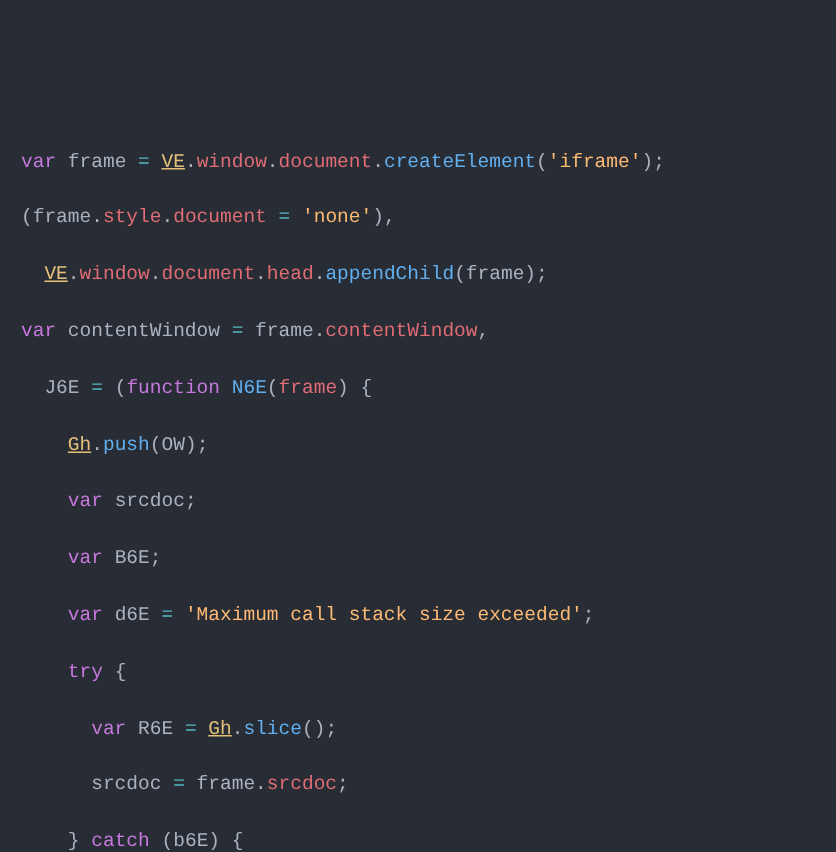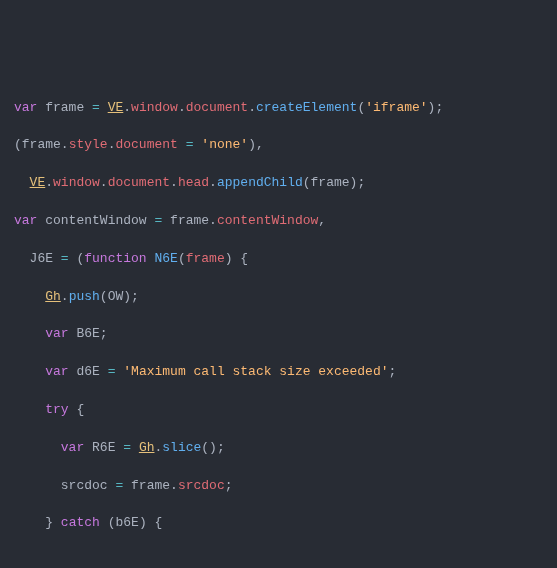--- a/index.html
+++ b/index.html
@@ -32,20 +32,21 @@
 
 
 
 <div>
 <div class="line"><span class="kw">var</span> <span class="ident">frame</span> <span class="op">=</span> <span class="obj">VE</span><span class="punc">.</span><span class="prop">window</span><span class="punc">.</span><span class="prop">document</span><span class="punc">.</span><span class="fn">createElement</span><span class="paren">(</span><span class="str">'iframe'</span><span class="paren">)</span><span class="punc">;</span></div>
 <div class="line"><span class="paren">(</span><span class="ident">frame</span><span class="punc">.</span><span class="prop">style</span><span class="punc">.</span><span class="prop">document</span> <span class="op">=</span> <span class="str">'none'</span><span class="paren">)</span><span class="punc">,</span></div>
 <div class="line">  <span class="obj">VE</span><span class="punc">.</span><span class="prop">window</span><span class="punc">.</span><span class="prop">document</span><span class="punc">.</span><span class="prop">head</span><span class="punc">.</span><span class="fn">appendChild</span><span class="paren">(</span><span class="ident">frame</span><span class="paren">)</span><span class="punc">;</span></div>
 <div class="line"><span class="kw">var</span> <span class="ident">contentWindow</span> <span class="op">=</span> <span class="ident">frame</span><span class="punc">.</span><span class="prop">contentWindow</span><span class="punc">,</span></div>
 <div class="line">  <span class="ident">J6E</span> <span class="op">=</span> <span class="paren">(</span><span class="kw">function</span> <span class="fn">N6E</span><span class="paren">(</span><span class="var">frame</span><span class="paren">)</span> <span class="punc">{</span></div>
 <div class="line">    <span class="obj">Gh</span><span class="punc">.</span><span class="fn">push</span><span class="paren">(</span><span class="ident">OW</span><span class="paren">)</span><span class="punc">;</span></div>
+<div class="line">    <span class="kw">var</span> <span class="ident">srcdoc</span><span class="punc">;</span></div>
 <div class="line">    <span class="kw">var</span> <span class="ident">B6E</span><span class="punc">;</span></div>
 <div class="line">    <span class="kw">var</span> <span class="ident">d6E</span> <span class="op">=</span> <span class="str">'Maximum call stack size exceeded'</span><span class="punc">;</span></div>
 <div class="line">    <span class="kw">try</span> <span class="punc">{</span></div>
 <div class="line">      <span class="kw">var</span> <span class="ident">R6E</span> <span class="op">=</span> <span class="obj">Gh</span><span class="punc">.</span><span class="fn">slice</span><span class="paren">()</span><span class="punc">;</span></div>
 <div class="line">      <span class="ident">srcdoc</span> <span class="op">=</span> <span class="ident">frame</span><span class="punc">.</span><span class="prop">srcdoc</span><span class="punc">;</span></div>
 <div class="line">    <span class="punc">}</span> <span class="kw">catch</span> <span class="paren">(</span><span class="ident">b6E</span><span class="paren">)</span> <span class="punc">{</span></div>
 
 
 
 

